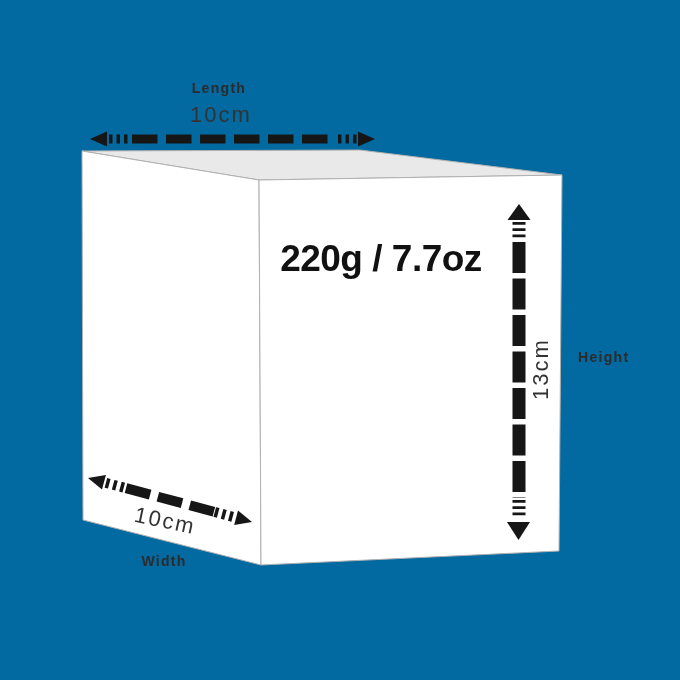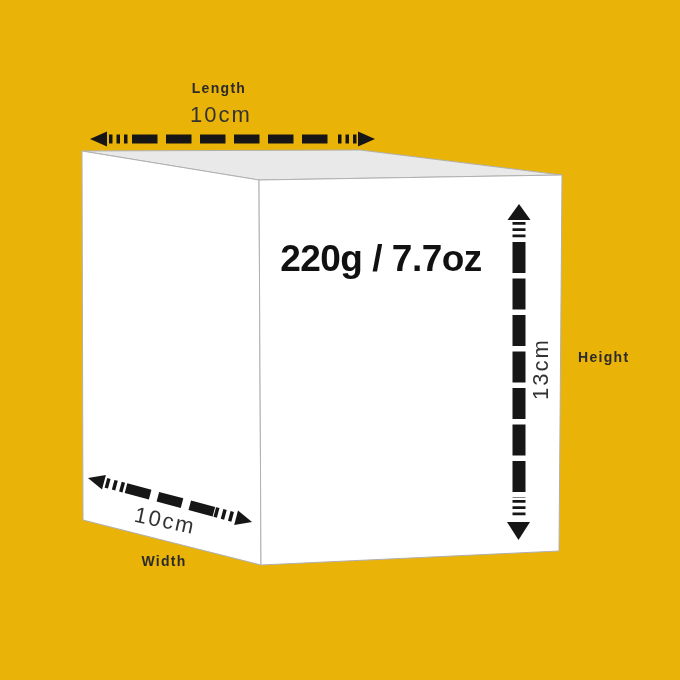--- a/index.html
+++ b/index.html
@@ -4,21 +4,21 @@
 <style>
   html, body {
     margin: 0;
     padding: 0;
     background: #ffffff;
   }
   .stage {
     position: relative;
     width: 680px;
     height: 680px;
-    background: #eab308;
+    background: #0369a1;
     overflow: hidden;
     font-family: "Liberation Sans", sans-serif;
   }
   svg { display: block; }
   .face {
     stroke: #b0b0b0;
     stroke-width: 1;
     stroke-linejoin: round;
   }
   .arrow-line {

